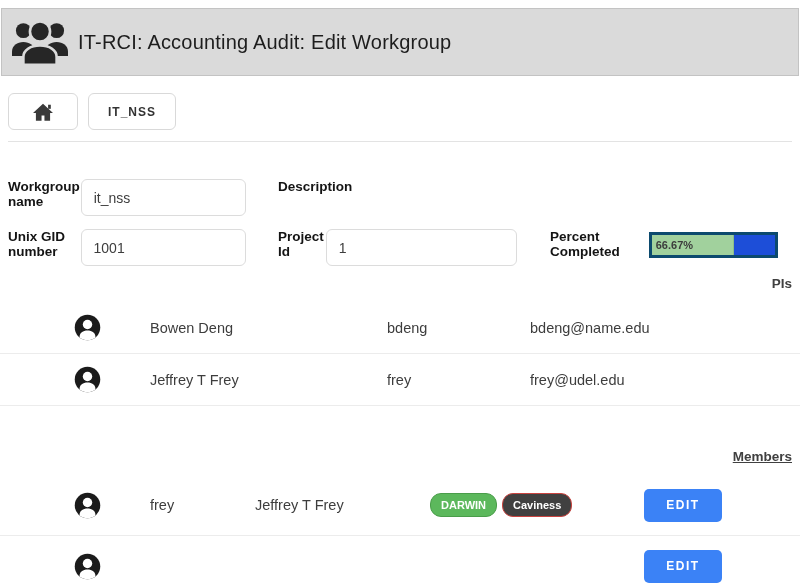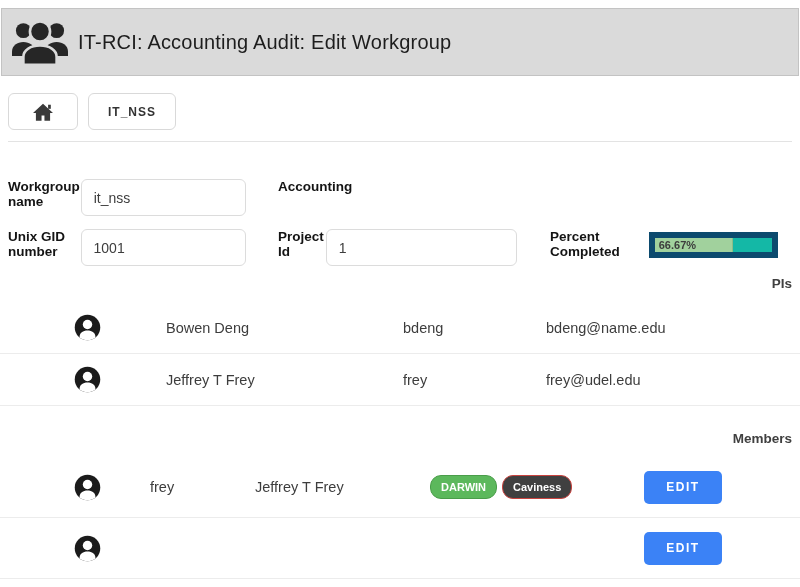--- a/index.html
+++ b/index.html
@@ -87,22 +87,22 @@
     width: 100%;
     outline: none;
     background: #fff;
   }
 
   
   .progress-track {
     margin-top: 3px;
     height: 26px;
     width: 228px;
-    background: #14b8a6;
-    border: 6px solid #0c4a6e;
+    background: #1d4ed8;
+    border: 3px solid #0c4a6e;
     margin-left: 29px;
   }
   .progress-fill {
     height: 100%;
     background: #a1d19d;
     border-right: 1px solid #8cbd88;
     display: flex;
     align-items: center;
   }
   .progress-label {
@@ -115,36 +115,36 @@
 
   
   .section-heading {
     font-size: 13.5px;
     font-weight: bold;
     color: #404040;
     margin: 0 8px;
     text-align: right;
   }
   .pis-heading { margin-top: 10px; }
-  .members-heading { margin-top: 25px; }
+  .members-heading { margin-top: 43px; text-decoration: underline; }
 
   .people-table { margin-top: 11px; }
   .person-row {
     display: flex;
     align-items: center;
     height: 52px;
     padding-left: 74px;
     border-bottom: 1px solid #ececec;
     font-size: 14.5px;
     color: #3d3d3d;
   }
   .member-row { height: 61px; }
   .avatar { width: 27px; height: 27px; flex: 0 0 auto; }
 
-  .pi-name { margin-left: 65px; width: 237px; }
+  .pi-name { margin-left: 49px; width: 237px; }
   .pi-username { width: 143px; }
   .pi-email { flex: 1; }
 
   .m-username { margin-left: 49px; width: 105px; }
   .m-name { width: 175px; }
   .m-badges { display: flex; gap: 5px; }
   .badge {
     display: inline-block;
     min-width: 32px;
     padding: 4px 10px;
@@ -206,21 +206,21 @@
 </div>
 
 <hr class="top-rule">
 
 <div class="form-row r1">
   <div class="fcol fcol-a">
     <label class="field-label">Workgroup name</label>
     <input class="text-input" type="text" value="it_nss" style="">
   </div>
   <div class="fcol fcol-desc">
-    <label class="field-label">Accounting</label>
+    <label class="field-label">Description</label>
   </div>
 </div>
 
 <div class="form-row r2">
   <div class="fcol fcol-a">
     <label class="field-label">Unix GID number</label>
     <input class="text-input" type="text" value="1001" style="">
   </div>
   <div class="fcol fcol-b">
     <label class="field-label">Project Id</label>

